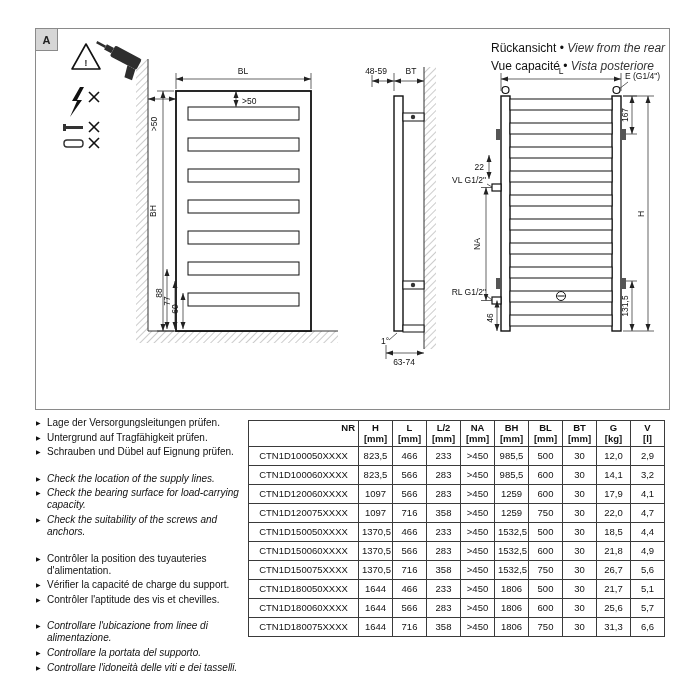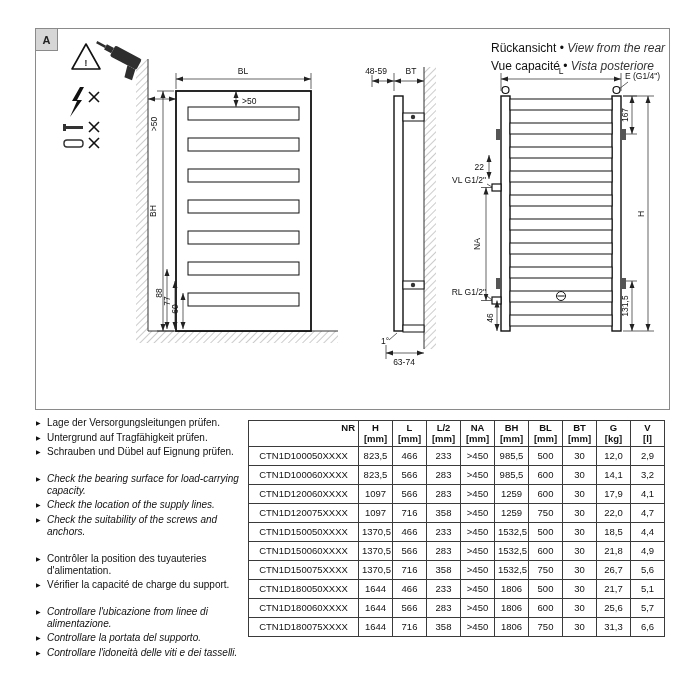--- a/index.html
+++ b/index.html
@@ -268,39 +268,43 @@
         <span class="note-text">Untergrund auf Tragfähigkeit prüfen.</span>
       </div>
       <div class="note-item">
         <span class="bullet">▶</span>
         <span class="note-text">Schrauben und Dübel auf Eignung prüfen.</span>
       </div>
     </div>
   <div class="note-group italic">
       <div class="note-item">
         <span class="bullet">▶</span>
+        <span class="note-text">Check the location of the supply lines.</span>
+      </div>
+      <div class="note-item">
+        <span class="bullet">▶</span>
         <span class="note-text">Check the bearing surface for load-carrying capacity.</span>
       </div>
       <div class="note-item">
         <span class="bullet">▶</span>
-        <span class="note-text">Check the location of the supply lines.</span>
-      </div>
-      <div class="note-item">
-        <span class="bullet">▶</span>
         <span class="note-text">Check the suitability of the screws and anchors.</span>
       </div>
     </div>
   <div class="note-group">
       <div class="note-item">
         <span class="bullet">▶</span>
         <span class="note-text">Contrôler la position des tuyauteries d'alimentation.</span>
       </div>
       <div class="note-item">
         <span class="bullet">▶</span>
         <span class="note-text">Vérifier la capacité de charge du support.</span>
+      </div>
+      <div class="note-item">
+        <span class="bullet">▶</span>
+        <span class="note-text">Contrôler l'aptitude des vis et chevilles.</span>
       </div>
     </div>
   <div class="note-group italic">
       <div class="note-item">
         <span class="bullet">▶</span>
         <span class="note-text">Controllare l'ubicazione from linee di alimentazione.</span>
       </div>
       <div class="note-item">
         <span class="bullet">▶</span>
         <span class="note-text">Controllare la portata del supporto.</span>

